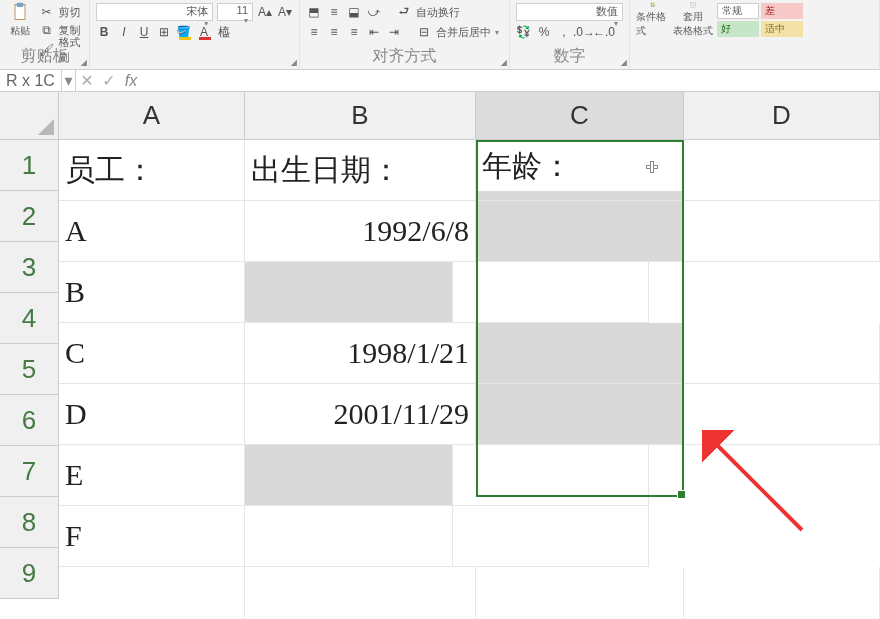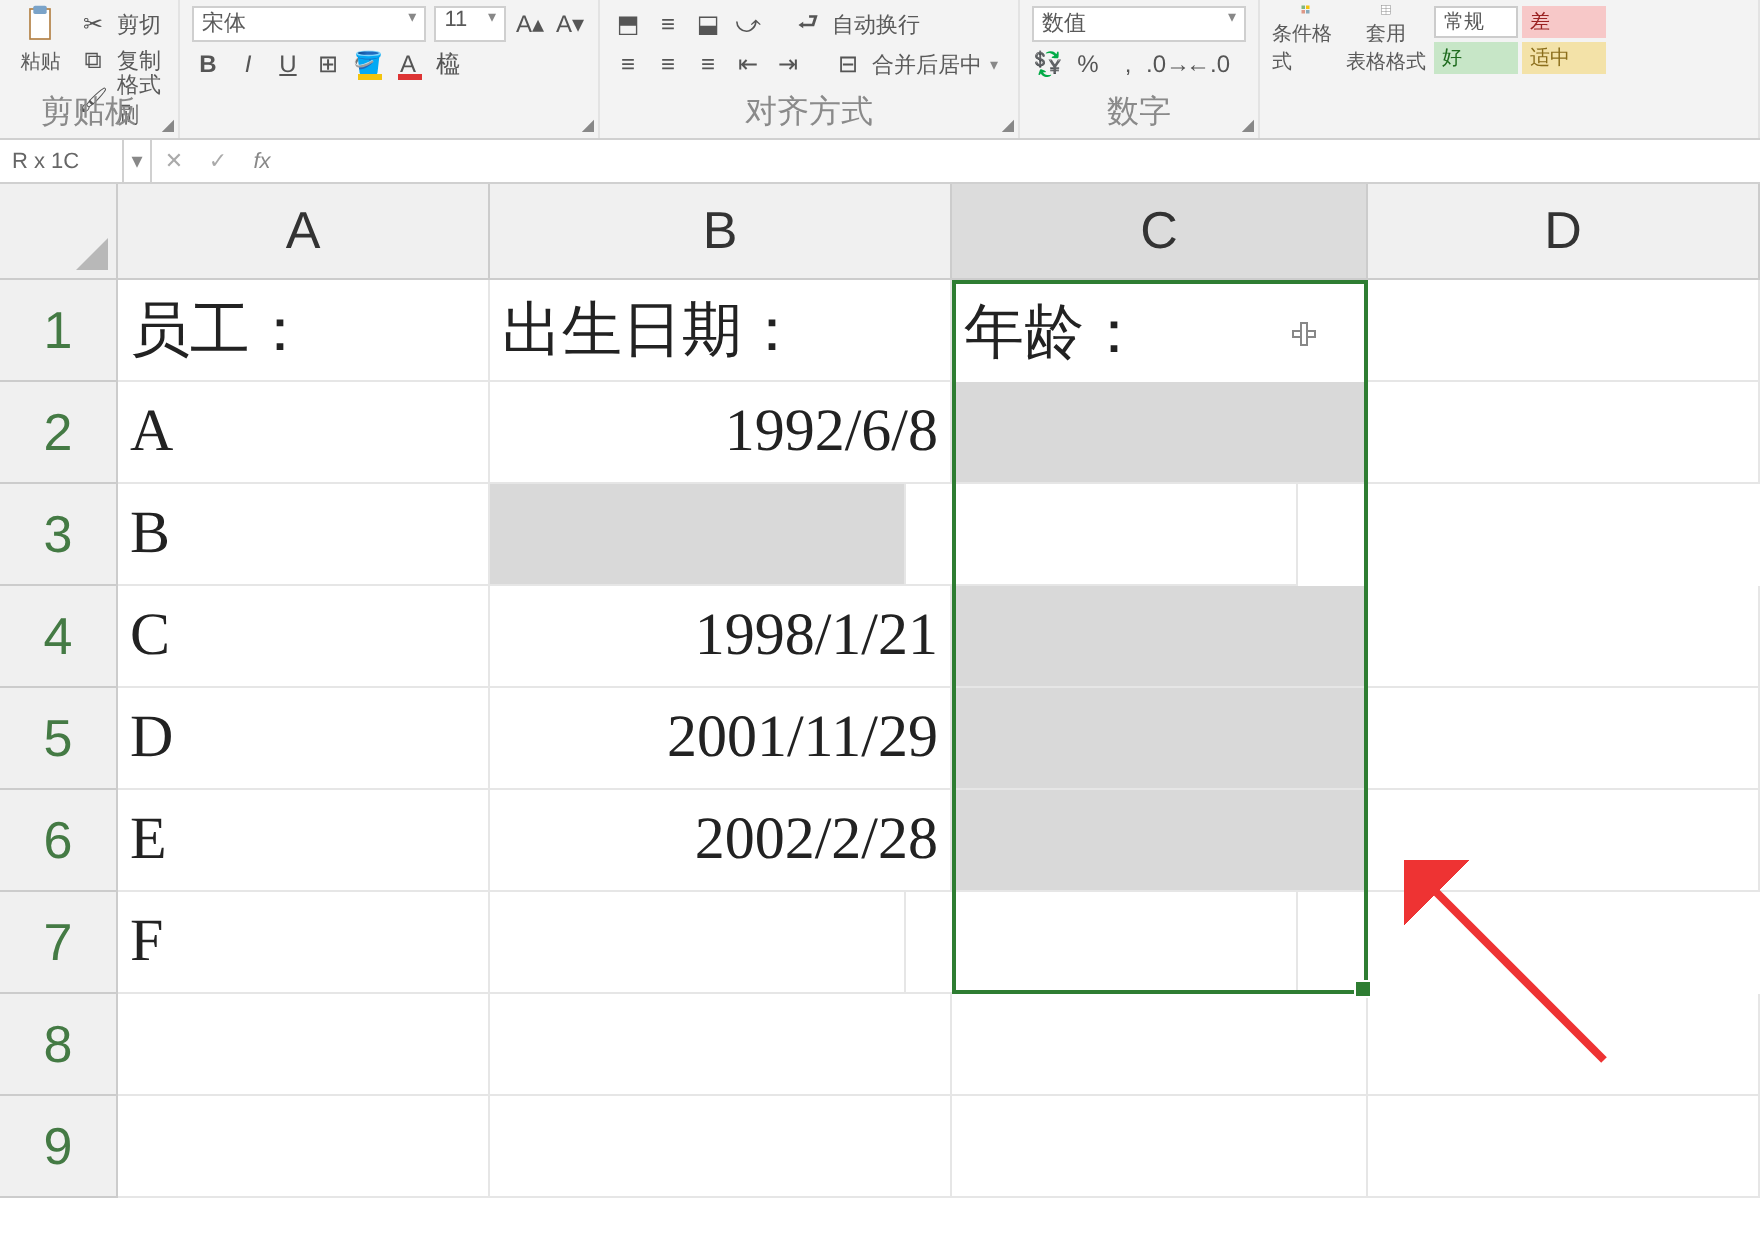--- a/index.html
+++ b/index.html
@@ -36,22 +36,23 @@
     left: 0;
     right: 0;
     text-align: center;
     color: #8a8a8a;
     font-size: 16px;
     padding-bottom: 2px;
   }
   .rib-group .row { display: flex; align-items: center; gap: 4px; height: 20px; }
   .rib-group .dd {
     background:#fff; border:1px solid #cfcfcf; height:18px;
-    display:inline-flex; align-items:flex-start; padding:0 4px; font-size:11px;
+    display:inline-flex; align-items:flex-end; padding:0 4px; font-size:11px;
     min-width:34px;
+    flex-direction:column;
   }
   .rib-group .dd .caret { margin-left:auto; font-size:8px; color:#888;}
   .ico {
     width:16px; height:16px; display:inline-flex;
     align-items:center; justify-content:center;
     color:#555; font-size:12px; border:1px solid transparent;
   }
   .big-ico {
     width:34px; height:36px; display:flex; flex-direction:column;
     align-items:center; justify-content:center; font-size:11px; gap:2px;
@@ -63,21 +64,21 @@
     margin:1px;
   }
   .corner-arrow {
     position:absolute; right:2px; bottom:2px; font-size:8px; color:#888;
   }
 
   
   .formula-bar {
     display:flex; align-items:flex-end; height:22px;
     border-bottom:1px solid #d0d0d0; background:#fff;
-    font-size:11px; color:#666;
+    font-size:16px; color:#666;
   }
   .name-box {
     width:62px; padding:0 6px; border-right:1px solid #d0d0d0;
     height:100%; display:flex; align-items:center;
   }
   .name-caret { width:14px; text-align:center; color:#888; border-right:1px solid #d0d0d0; height:100%; display:flex; align-items:center; justify-content:center;}
   .fb-btn { width:22px; text-align:center; color:#aaa; height:100%; display:flex; align-items:center; justify-content:center;}
   .fx { font-style:italic; color:#888; }
 
   
@@ -101,21 +102,21 @@
   .grid { display:flex; }
   .row-headers { width:59px; }
   .row-h {
     height:51px; background:#f0f0f0; border-right:1px solid #ccc; border-bottom:1px solid #ccc;
     display:flex; align-items:center; justify-content:center;
     font-size:26px; color:#447a44; font-family:"Segoe UI",Arial,sans-serif;
   }
   .cells { position:relative; }
   .cell-row { display:flex; }
   .cell {
-    height:51px; border-right:1px solid #e6e6e6; border-bottom:1px solid #e6e6e6;
+    height:61px; border-right:1px solid #e6e6e6; border-bottom:1px solid #e6e6e6;
     font-size:30px; color:#222; padding:0 6px;
     display:flex; align-items:center; white-space:nowrap; overflow:hidden;
     font-family: "宋体", "SimSun", serif;
   }
   .cell.right { justify-content:flex-end; }
   .sel-bg { background:#d9d9d9; }
 
   
   .selection-outline {
     position:absolute; border:2px solid #2E7D32;
@@ -348,21 +349,20 @@
 
       <div class="cell-row">
         <div class="cell" style="width:186px">D</div>
         <div class="cell right" style="width:231px">2001/11/29</div>
         <div class="cell sel-bg" style="width:208px"></div>
         <div class="cell" style="width:196px"></div>
       </div>
 
       <div class="cell-row">
         <div class="cell" style="width:186px">E</div>
-        <div class="cell right" style="width:231px">2002/2/28</div>
         <div class="cell sel-bg" style="width:208px"></div>
         <div class="cell" style="width:196px"></div>
       </div>
 
       <div class="cell-row">
         <div class="cell" style="width:186px">F</div>
         <div class="cell" style="width:208px"></div>
         <div class="cell" style="width:196px"></div>
       </div>
 

